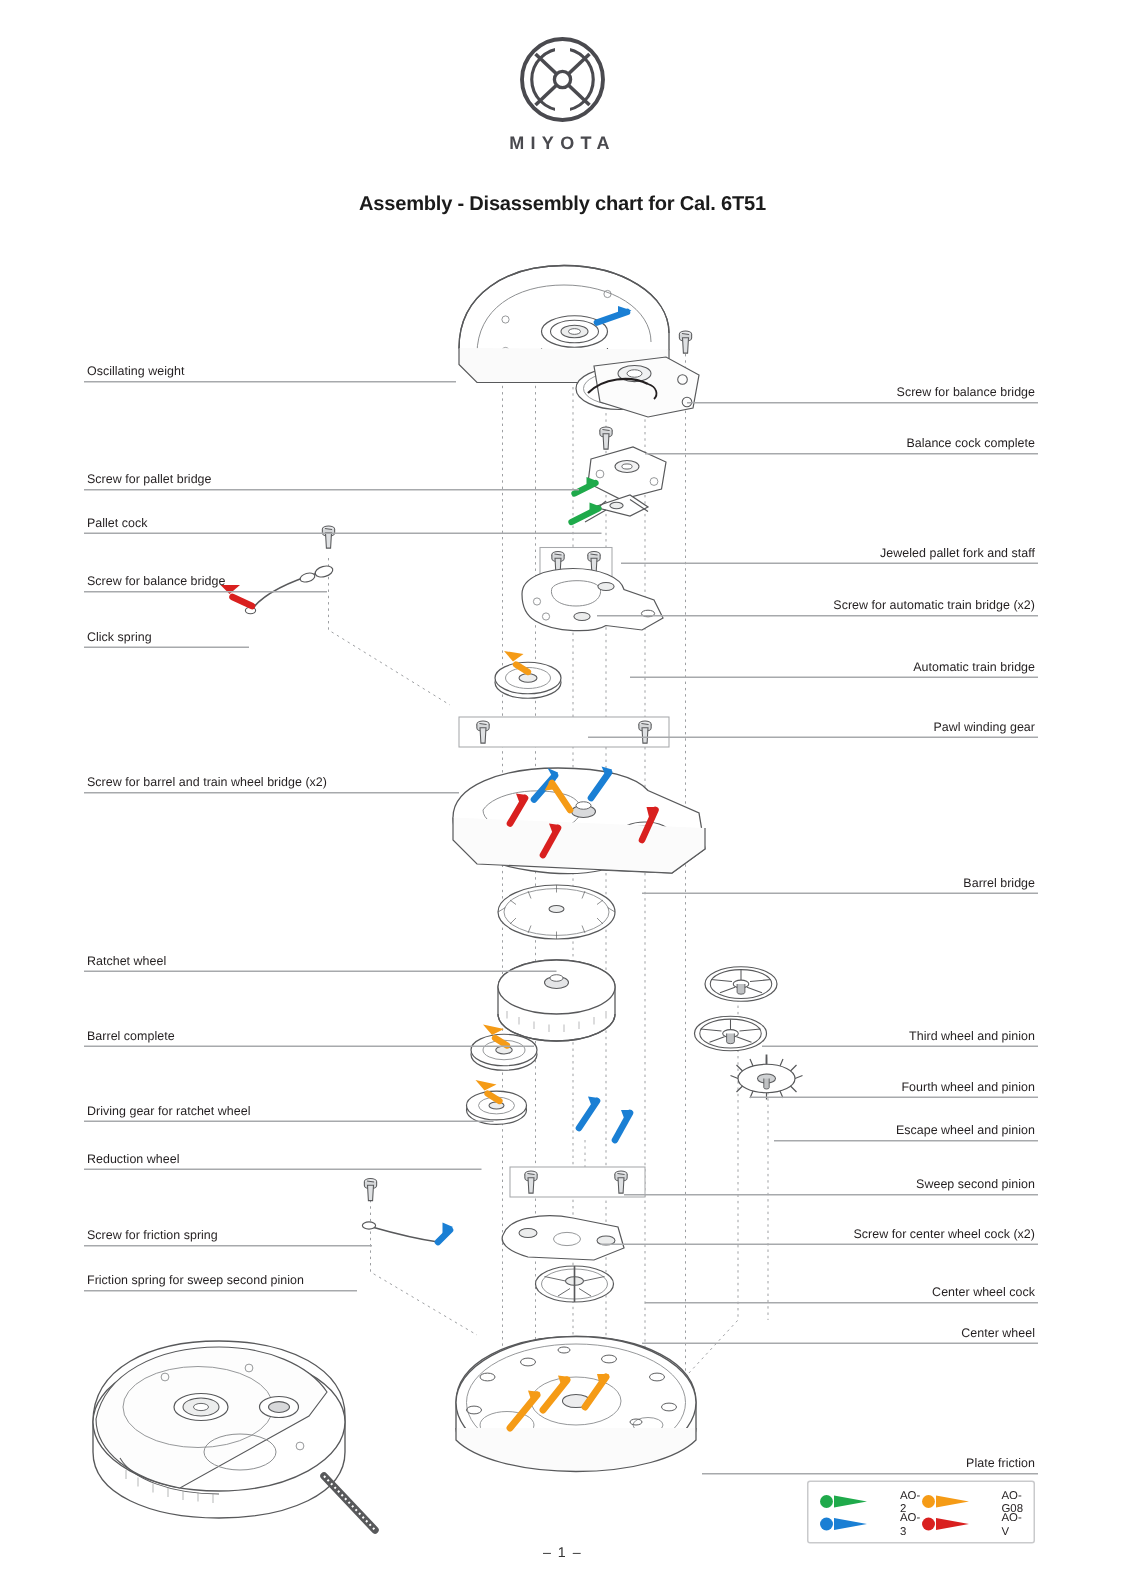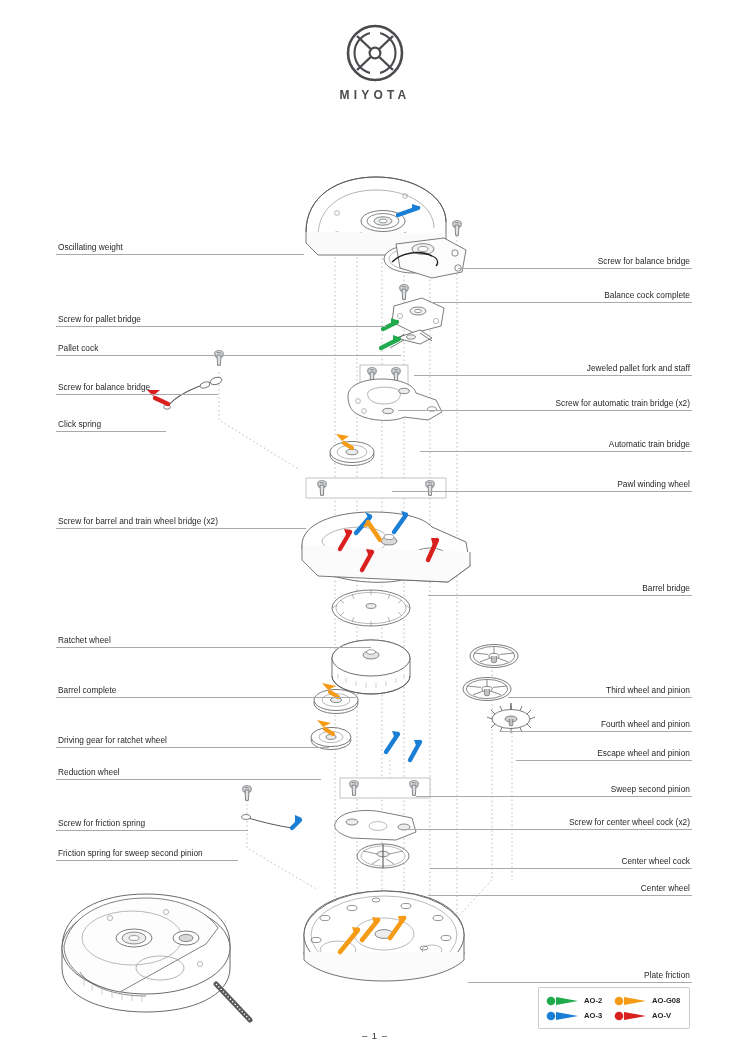--- a/index.html
+++ b/index.html
@@ -26,21 +26,21 @@
   
   .folio{position:absolute;left:0;right:0;top:1030px;text-align:center;
          font-size:9.5px;color:#333;letter-spacing:1px;}
 
   
   .legend{position:absolute;left:538px;top:987px;width:152px;height:42px;
           border:1px solid #c9cacc;background:#fff;border-radius:2px;
           box-sizing:border-box;padding:5px 7px;}
   .legend-grid{display:grid;grid-template-columns:1fr 1fr;
                grid-auto-rows:15px;align-items:center;}
-  .lg-item{display:flex;align-items:center;gap:4px;font-weight:bold;}
+  .lg-item{display:flex;align-items:center;gap:20px;}
   .lg-txt{font-size:7.6px;color:#231f20;}
   .drop{flex:0 0 auto;}
 
   
   svg{display:block;}
   .art{position:absolute;left:0;top:0;}
 </style>
 </head>
 <body>
 
@@ -52,20 +52,21 @@
       <circle cx="38" cy="31" r="20.5" fill="none" stroke="#4a4a4f" stroke-width="2.1"></circle>
       <path d="M20 14 L56 48" stroke="#4a4a4f" stroke-width="2.4" fill="none"></path>
       <path d="M56 14 L20 48" stroke="#4a4a4f" stroke-width="2.4" fill="none"></path>
       <circle cx="38" cy="31" r="5.4" fill="#ffffff" stroke="#4a4a4f" stroke-width="2.2"></circle>
       <rect x="33" y="6" width="10" height="7" fill="#ffffff"></rect>
       <rect x="33" y="49" width="10" height="7" fill="#ffffff"></rect>
     </svg>
     <div class="logo-text">MIYOTA</div>
   </div>
 
+  <div class="doc-title">Assembly - Disassembly chart for Cal. 6T51</div>
 
   <svg class="art" width="750" height="1060" viewBox="0 0 750 1060">
     <defs>
       <g id="screw">
         <ellipse cx="0" cy="-5.2" rx="4.1" ry="2.1" fill="#e9eaec" stroke="#58595b" stroke-width="0.7"></ellipse>
         <path d="M-4.1,-5.2 L-4.1,-2.6 A4.1,2.1 0 0 0 4.1,-2.6 L4.1,-5.2" fill="#d6d8da" stroke="#58595b" stroke-width="0.7"></path>
         <path d="M-2,-2.9 L-1.4,7.4 L1.4,7.4 L2,-2.9 Z" fill="#dfe1e3" stroke="#58595b" stroke-width="0.7"></path>
         <path d="M-2.4,-5.6 L2.4,-5.0" stroke="#58595b" stroke-width="0.7"></path>
       </g>
       <g id="wheel">
@@ -434,21 +435,21 @@
   </div>
   <div class="cal right" style="left:398px;top:363px;width:294px">
     <span class="txt">Screw for automatic train bridge (x2)</span>
     <span class="rule"></span>
   </div>
   <div class="cal right" style="left:420px;top:404px;width:272px">
     <span class="txt">Automatic train bridge</span>
     <span class="rule"></span>
   </div>
   <div class="cal right" style="left:392px;top:444px;width:300px">
-    <span class="txt">Pawl winding wheel</span>
+    <span class="txt">Pawl winding gear</span>
     <span class="rule"></span>
   </div>
   <div class="cal right" style="left:428px;top:548px;width:264px">
     <span class="txt">Barrel bridge</span>
     <span class="rule"></span>
   </div>
   <div class="cal right" style="left:508px;top:650px;width:184px">
     <span class="txt">Third wheel and pinion</span>
     <span class="rule"></span>
   </div>

